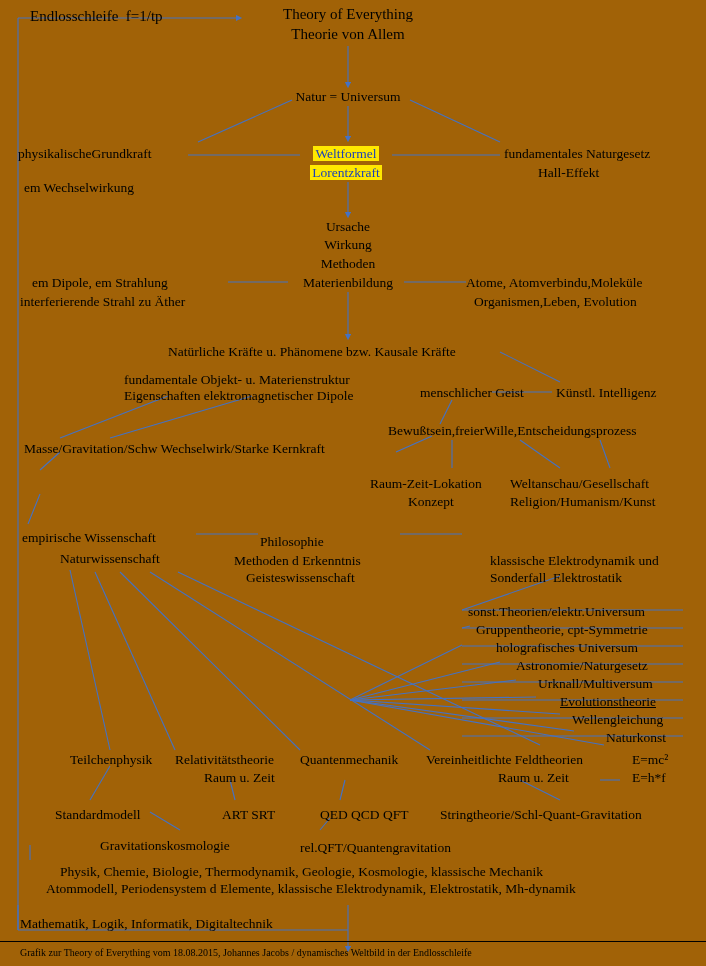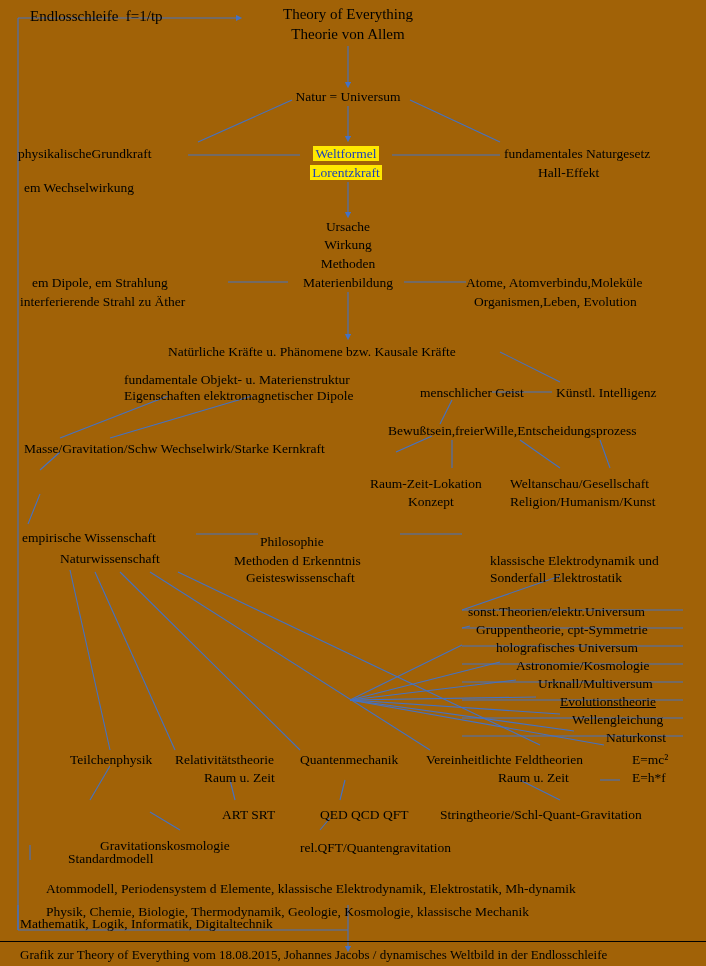--- a/index.html
+++ b/index.html
@@ -44,21 +44,21 @@
   }
   .hl {
     background: #ffe800;
     color: #1a3fb8;
     padding: 0 2px;
   }
   .footer {
     position: absolute;
     left: 20px;
     top: 947px;
-    font-size: 13px;
+    font-size: 10px;
   }
   .rule {
     position: absolute;
     left: 0;
     top: 941px;
     width: 706px;
     height: 1px;
     background: #000;
   }
 </style>
@@ -206,44 +206,44 @@
   <div class="lbl med" style="left:260px; top:534px;">Philosophie</div>
   <div class="lbl med" style="left:234px; top:553px;">Methoden d Erkenntnis</div>
   <div class="lbl med" style="left:246px; top:570px;">Geisteswissenschaft</div>
 
   <div class="lbl med" style="left:474px; top:553px;margin-left:16px;">klassische Elektrodynamik und</div>
   <div class="lbl med" style="left:490px; top:570px;">Sonderfall  Elektrostatik</div>
 
   <div class="lbl med" style="left:468px; top:604px;">sonst.Theorien/elektr.Universum</div>
   <div class="lbl med" style="left:476px; top:622px;">Gruppentheorie, cpt-Symmetrie</div>
   <div class="lbl med" style="left:496px; top:640px;">holografisches Universum</div>
-  <div class="lbl med" style="left:516px; top:658px;">Astronomie/Kosmologie</div>
+  <div class="lbl med" style="left:516px; top:658px;">Astronomie/Naturgesetz</div>
   <div class="lbl med" style="left:538px; top:676px;">Urknall/Multiversum</div>
   <div class="lbl med" style="left:560px; top:694px;text-decoration:underline;">Evolutionstheorie</div>
   <div class="lbl med" style="left:572px; top:712px;">Wellengleichung</div>
   <div class="lbl med" style="left:606px; top:730px;">Naturkonst</div>
 
   <div class="lbl med" style="left:70px; top:752px;">Teilchenphysik</div>
   <div class="lbl med" style="left:175px; top:752px;">Relativitätstheorie</div>
   <div class="lbl med" style="left:204px; top:770px;">Raum u. Zeit</div>
   <div class="lbl med" style="left:300px; top:752px;">Quantenmechanik</div>
   <div class="lbl med" style="left:426px; top:752px;">Vereinheitlichte Feldtheorien</div>
   <div class="lbl med" style="left:498px; top:770px;">Raum u. Zeit</div>
   <div class="lbl med" style="left:632px; top:752px;">E=mc²</div>
   <div class="lbl med" style="left:632px; top:770px;">E=h*f</div>
 
-  <div class="lbl med" style="left:68px; top:807px;margin-top:44px;">Standardmodell</div>
+  <div class="lbl med" style="left:55px; top:807px;">Standardmodell</div>
   <div class="lbl med" style="left:222px; top:807px;">ART SRT</div>
   <div class="lbl med" style="left:320px; top:807px;">QED QCD QFT</div>
   <div class="lbl med" style="left:440px; top:807px;">Stringtheorie/Schl-Quant-Gravitation</div>
 
   <div class="lbl med" style="left:100px; top:838px;">Gravitationskosmologie</div>
   <div class="lbl med" style="left:300px; top:840px;">rel.QFT/Quantengravitation</div>
 
-  <div class="lbl med" style="left:46px; top:864px;margin-top:40px;">Physik, Chemie, Biologie, Thermodynamik, Geologie, Kosmologie, klassische Mechanik</div>
+  <div class="lbl med" style="left:60px; top:864px;">Physik, Chemie, Biologie, Thermodynamik, Geologie, Kosmologie, klassische Mechanik</div>
   <div class="lbl med" style="left:46px; top:881px;">Atommodell, Periodensystem d Elemente, klassische Elektrodynamik, Elektrostatik, Mh-dynamik</div>
 
   <div class="lbl med" style="left:20px; top:916px;">Mathematik, Logik, Informatik, Digitaltechnik</div>
 
   <div class="rule"></div>
   <div class="footer">Grafik zur Theory of Everything vom 18.08.2015, Johannes Jacobs / dynamisches Weltbild in der Endlosschleife</div>
 
 </div>
 
 </body></html>

